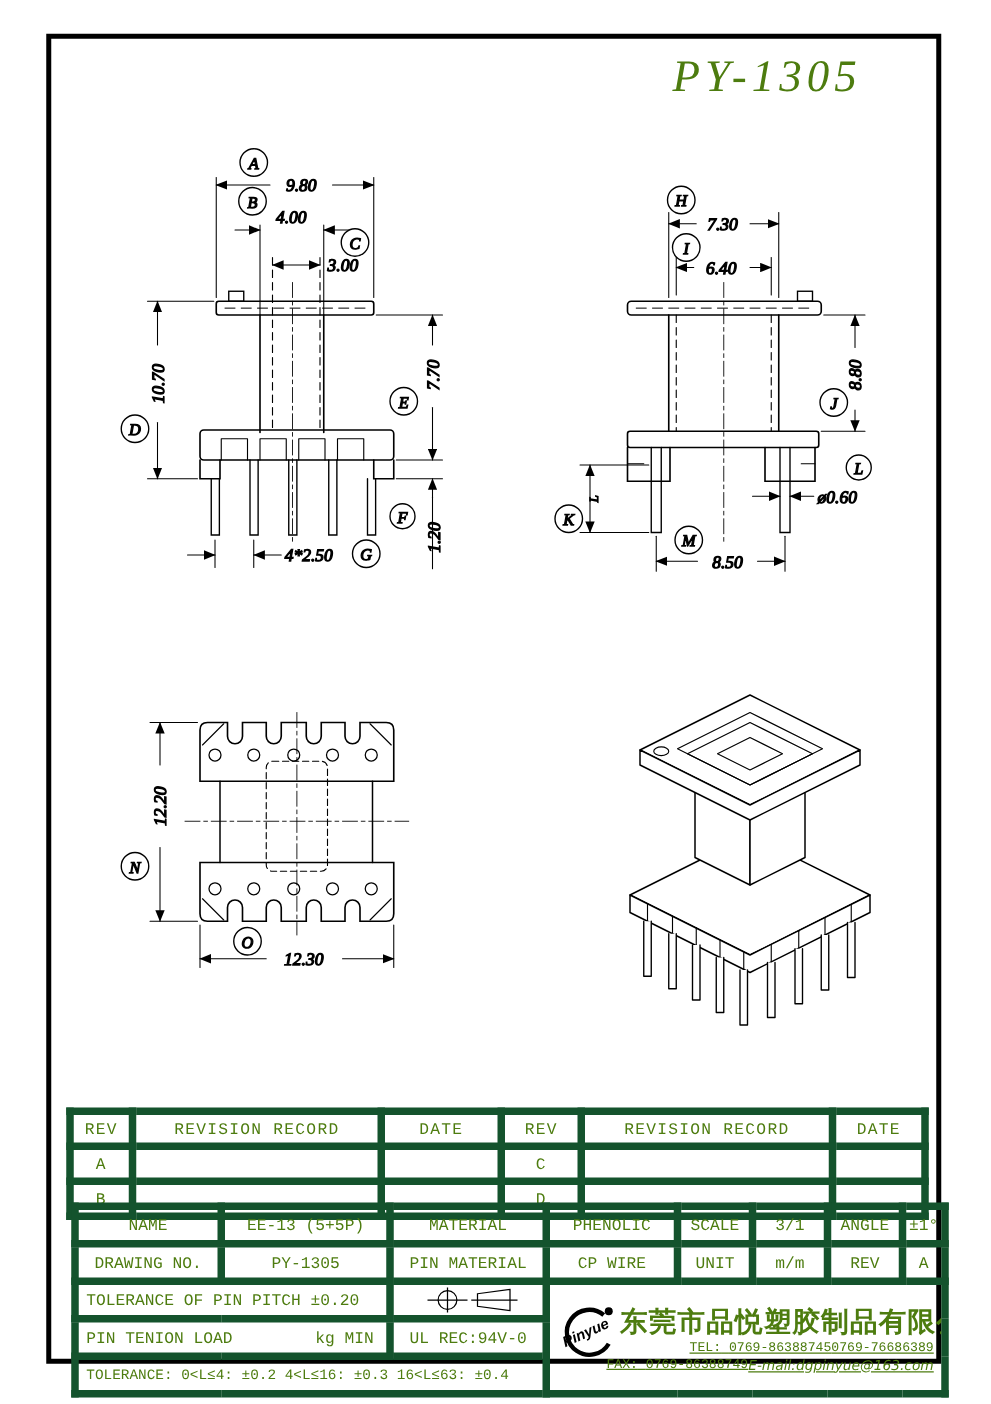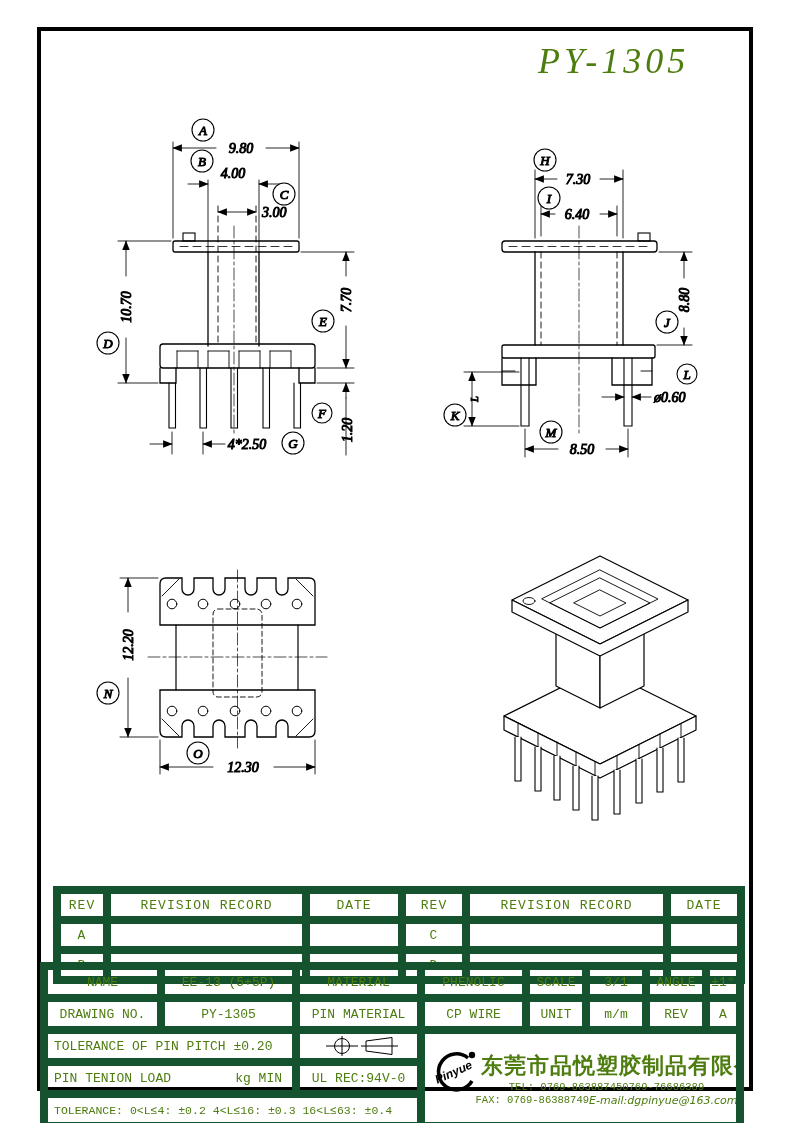--- a/index.html
+++ b/index.html
@@ -8,35 +8,35 @@
   #frame{position:absolute;left:37px;top:27px;width:716px;height:1064px;
          border:4px solid #000;box-sizing:border-box;}
   #title{position:absolute;left:538px;top:40px;font:italic 36px "Liberation Serif",serif;
          letter-spacing:4px;white-space:nowrap;}
   svg text{fill:#000;}
   .dtx{font:italic 14px "Liberation Serif",serif;}
   .btx{font:italic 13px "Liberation Serif",serif;text-anchor:middle;}
   .stx{font:italic 10px "Liberation Serif",serif;text-anchor:middle;}
   
   table{border-collapse:collapse;table-layout:fixed;}
-  td,th{border:8px solid #14532d;padding:0;font-weight:normal;overflow:hidden;
+  td,th{border:6px solid #14532d;padding:0;font-weight:normal;overflow:hidden;
         white-space:nowrap;}
   #revtable{position:absolute;left:53px;top:886px;width:684px;}
   #revtable td,#revtable th{font:13px "Liberation Mono",monospace;letter-spacing:1px;
         text-align:center;height:22px;}
-  #tblock{position:absolute;left:40px;top:962px;width:696px;}
+  #tblock{position:absolute;left:57px;top:962px;width:696px;}
   #tblock td{font:13px "Liberation Mono",monospace;text-align:center;height:24px;}
   #tblock td.lft{text-align:left;padding-left:6px;border-radius:13px;}
   .kgline{display:flex;justify-content:space-between;padding:0 10px 0 6px;text-align:center;}
   .tolnote{font-size:11.5px !important;letter-spacing:0;}
   .company-cell{position:relative;}
   .cname{font-family:"DejaVu Sans",sans-serif;font-weight:bold;font-size:22px;
          letter-spacing:1px;text-align:center;margin:1px 2px 0 56px;white-space:nowrap;}
   .contact{margin-left:58px;font:10.5px "Liberation Mono",monospace;line-height:13px;}
-  .contact .row{display:flex;justify-content:center;padding-right:6px;}
+  .contact .row{display:flex;justify-content:flex-end;padding-right:6px;text-decoration:underline;}
   .email{font:italic 11px "DejaVu Sans",sans-serif;}
   .logo{position:absolute;left:2px;top:12px;}
 </style>
 </head>
 <body>
 
 <div id="stage">
   <div id="frame"></div>
   <div id="title">PY-1305</div>
 

